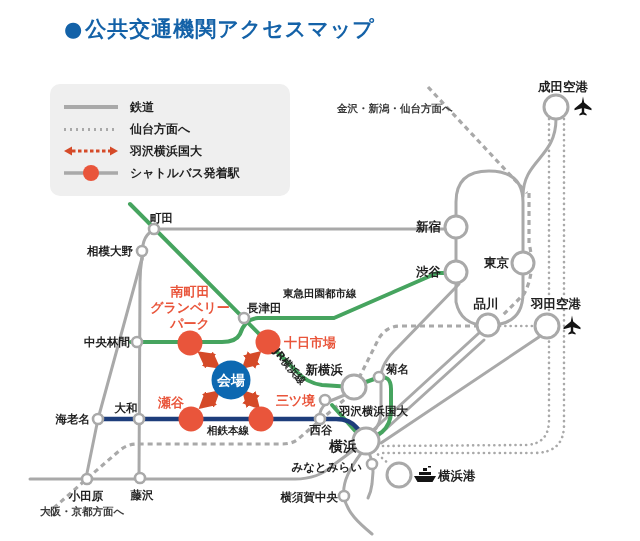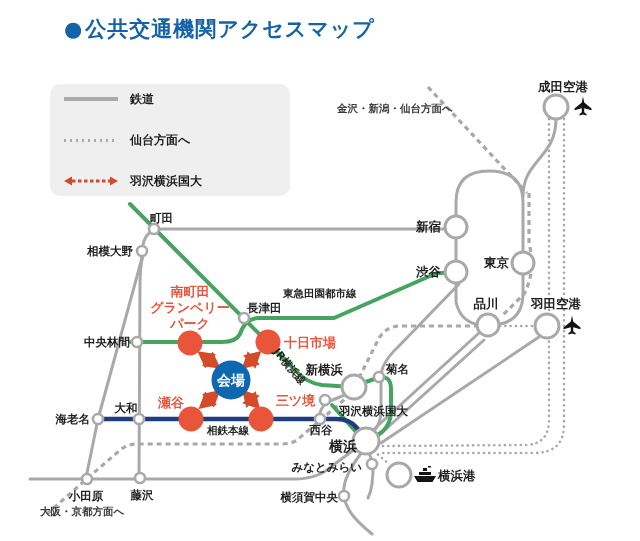--- a/index.html
+++ b/index.html
@@ -13,21 +13,21 @@
     position:absolute;left:44px;top:15px;
     font-size:21px;font-weight:bold;letter-spacing:1px;
     color:var(--title_blue);white-space:nowrap;margin-left:20px;
   }
   .page-title .bullet{margin-right:2px;}
   
   .legend{
     position:absolute;left:50px;top:84px;width:240px;height:112px;
     background:var(--legend_bg);border-radius:10px;
     display:flex;flex-direction:column;justify-content:center;
-    padding:4px 0;box-sizing:border-box;gap:19px;
+    padding:4px 0;box-sizing:border-box;
   }
   .legend-row{display:flex;align-items:center;height:22px;padding-left:12px;}
   .legend-sample{width:58px;flex:0 0 58px;display:flex;align-items:center;justify-content:center;}
   .legend-label{margin-left:10px;font-size:12px;font-weight:bold;color:var(--text_dark);white-space:nowrap;}
   .sample-rail{width:54px;height:3.5px;background:var(--gray);}
   .sample-shinkansen{width:54px;height:3.5px;
     background:repeating-linear-gradient(90deg,var(--gray) 0 5px,transparent 5px 9px);}
   .sample-bus{width:54px;height:3px;
     background:repeating-linear-gradient(90deg,var(--gray) 0 2.5px,transparent 2.5px 6px);}
   
@@ -203,13 +203,22 @@
   <div class="legend-row">
     <span class="legend-sample">
       <svg width="54" height="12" viewBox="0 0 54 12">
         <path class="marker-arrow" d="M8,1.5 L0,6 L8,10.5 Z"></path>
         <path class="marker-arrow" d="M46,1.5 L54,6 L46,10.5 Z"></path>
         <line x1="8" y1="6" x2="46" y2="6" class="shuttle"></line>
       </svg>
     </span>
     <span class="legend-label">羽沢横浜国大</span>
   </div>
+  <div class="legend-row">
+    <span class="legend-sample">
+      <svg width="54" height="18" viewBox="0 0 54 18">
+        <line x1="0" y1="9" x2="54" y2="9" stroke="var(--gray)" stroke-width="3.5"></line>
+        <circle cx="27" cy="9" r="8" class="stn-orange"></circle>
+      </svg>
+    </span>
+    <span class="legend-label">シャトルバス発着駅</span>
+  </div>
 </div>
 
 </body></html>

